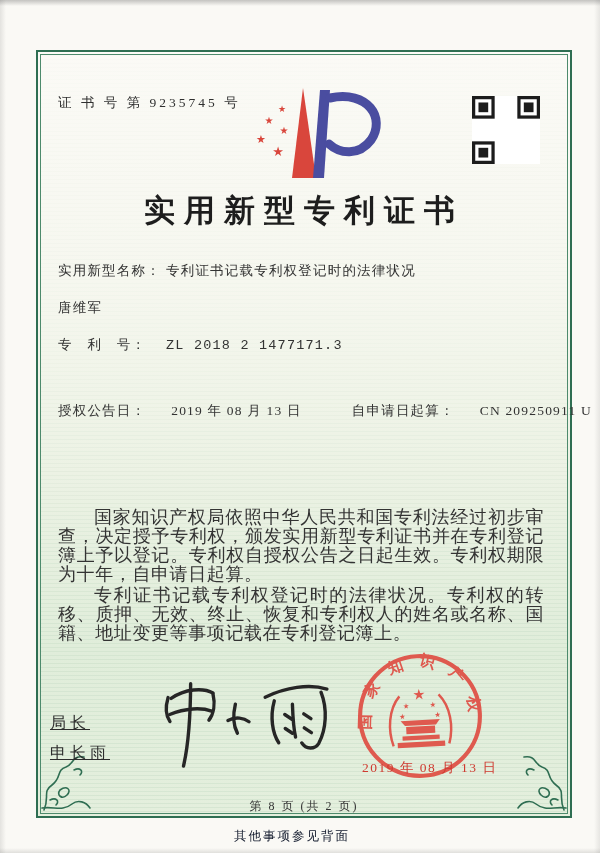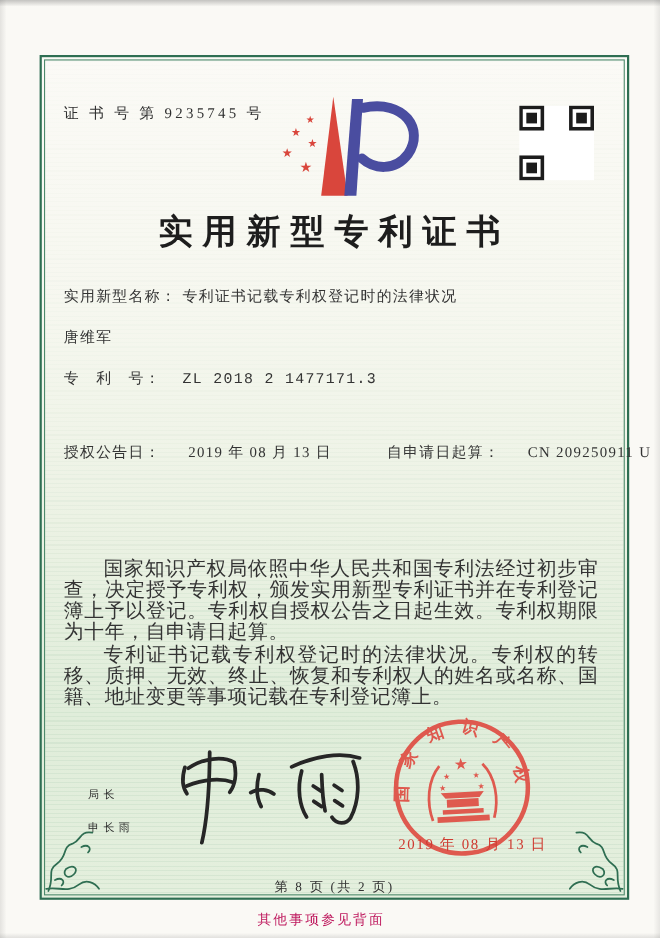--- a/index.html
+++ b/index.html
@@ -49,29 +49,29 @@
   .fields{position:absolute;left:20px;top:208px;right:20px;font-size:13.5px;letter-spacing:1.2px;color:#333;}
   .field-row{display:flex;margin-bottom:14px;line-height:23px;white-space:nowrap;font-family:Liberation Mono, monospace;}
   .field-label{display:inline-block;min-width:108px;}
   .grant-row{display:flex;line-height:23px;white-space:nowrap;gap:25px;}
   .grant-gap{display:inline-block;width:44px;}
 
   .paras{position:absolute;left:20px;top:456px;right:26px;font-size:18px;line-height:19px;
     text-align:justify;letter-spacing:.6px;color:#333;}
   .paras p{margin:0 0 2px 0;text-indent:2em;}
 
-  .officer{position:absolute;left:42px;top:656px;font-size:10px;letter-spacing:4px;color:#2c2c2c;line-height:30px;}
+  .officer{position:absolute;left:12px;top:656px;font-size:16px;letter-spacing:4px;color:#2c2c2c;line-height:30px;text-decoration:underline;}
   .signature{position:absolute;left:104px;top:620px;width:200px;height:100px;transform:rotate(-2deg);}
 
   .seal{position:absolute;left:318px;top:600px;width:128px;height:128px;opacity:.9;transform:rotate(-3deg);}
   .seal-date{position:absolute;left:324px;top:707px;font-size:13.5px;letter-spacing:1.5px;color:#cf3b31;white-space:nowrap;}
 
   .page-info{position:absolute;left:0;right:0;top:746px;text-align:center;font-size:12px;letter-spacing:2px;color:#333;}
 
-  .footer-note{position:absolute;left:0;right:16px;top:828px;text-align:center;font-size:12.5px;letter-spacing:2px;color:#be185d;}
+  .footer-note{position:absolute;left:0;right:16px;top:828px;text-align:center;font-size:12.5px;letter-spacing:2px;color:#0f172a;}
 </style>
 </head>
 <body>
 
 <div class="shadow-top"></div>
 <div class="shadow-left"></div>
 <div class="shadow-right"></div>
 <div class="shadow-bottom"></div>
 
 <div class="frame">

